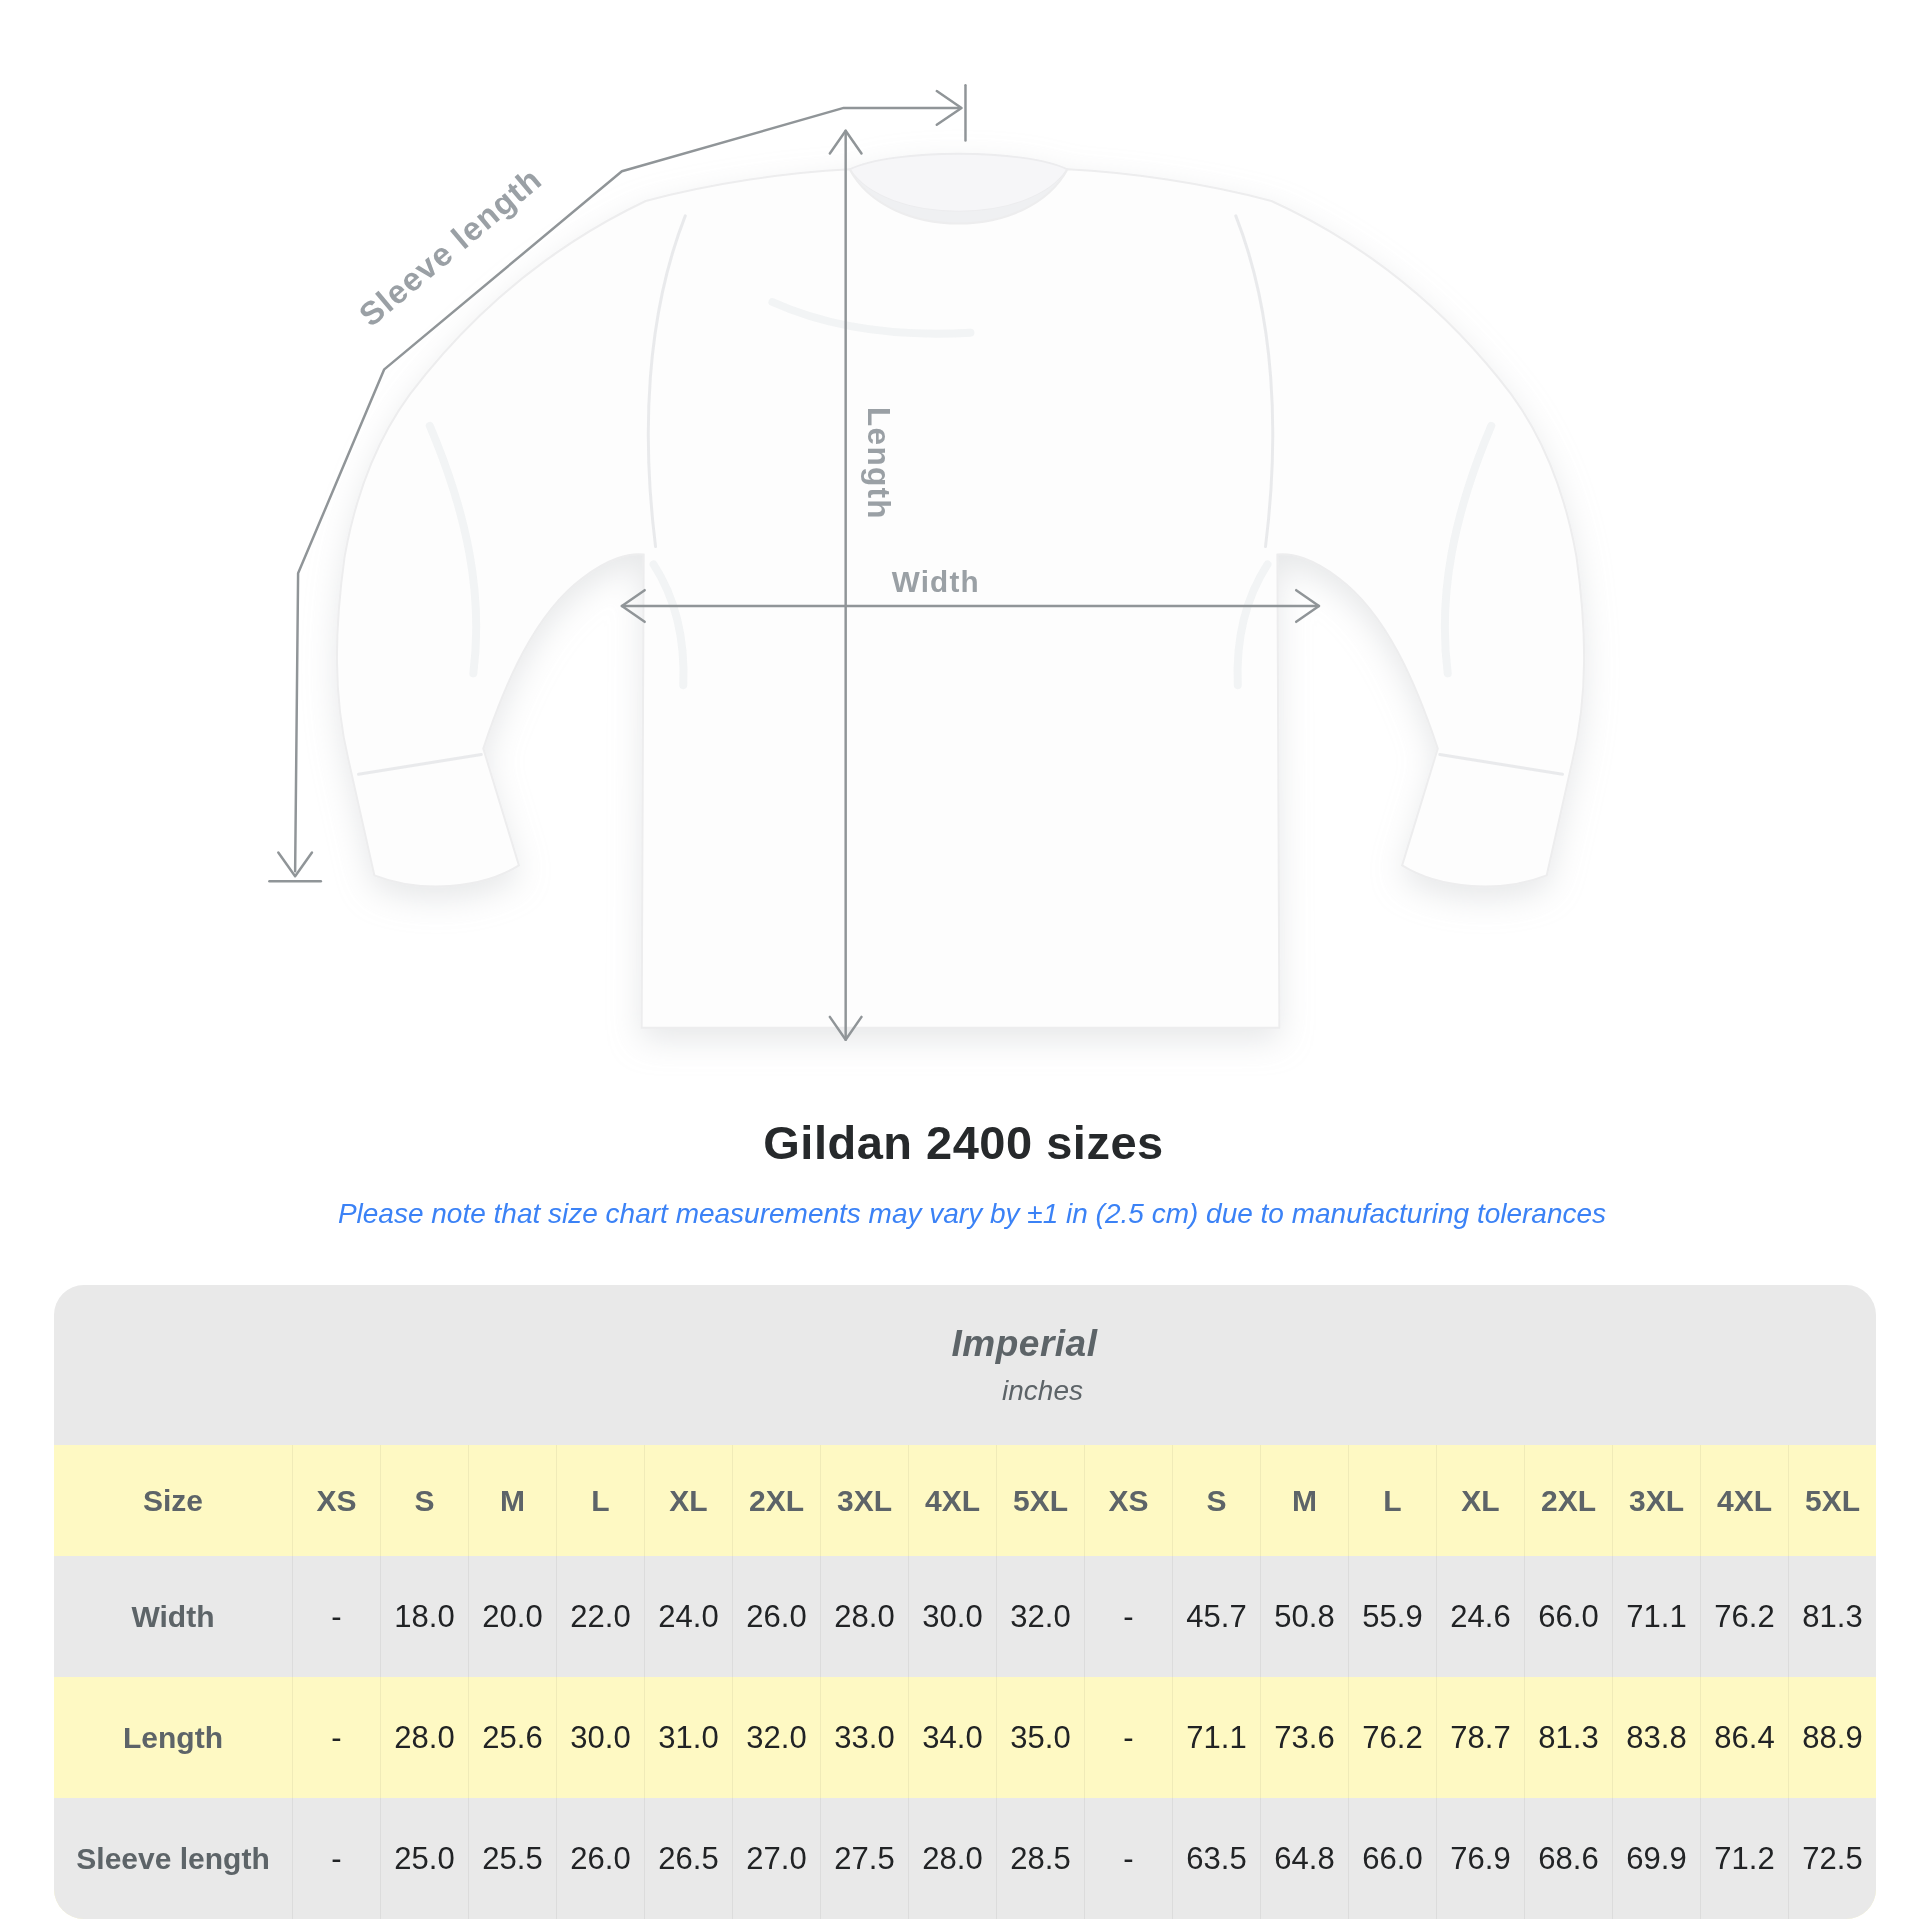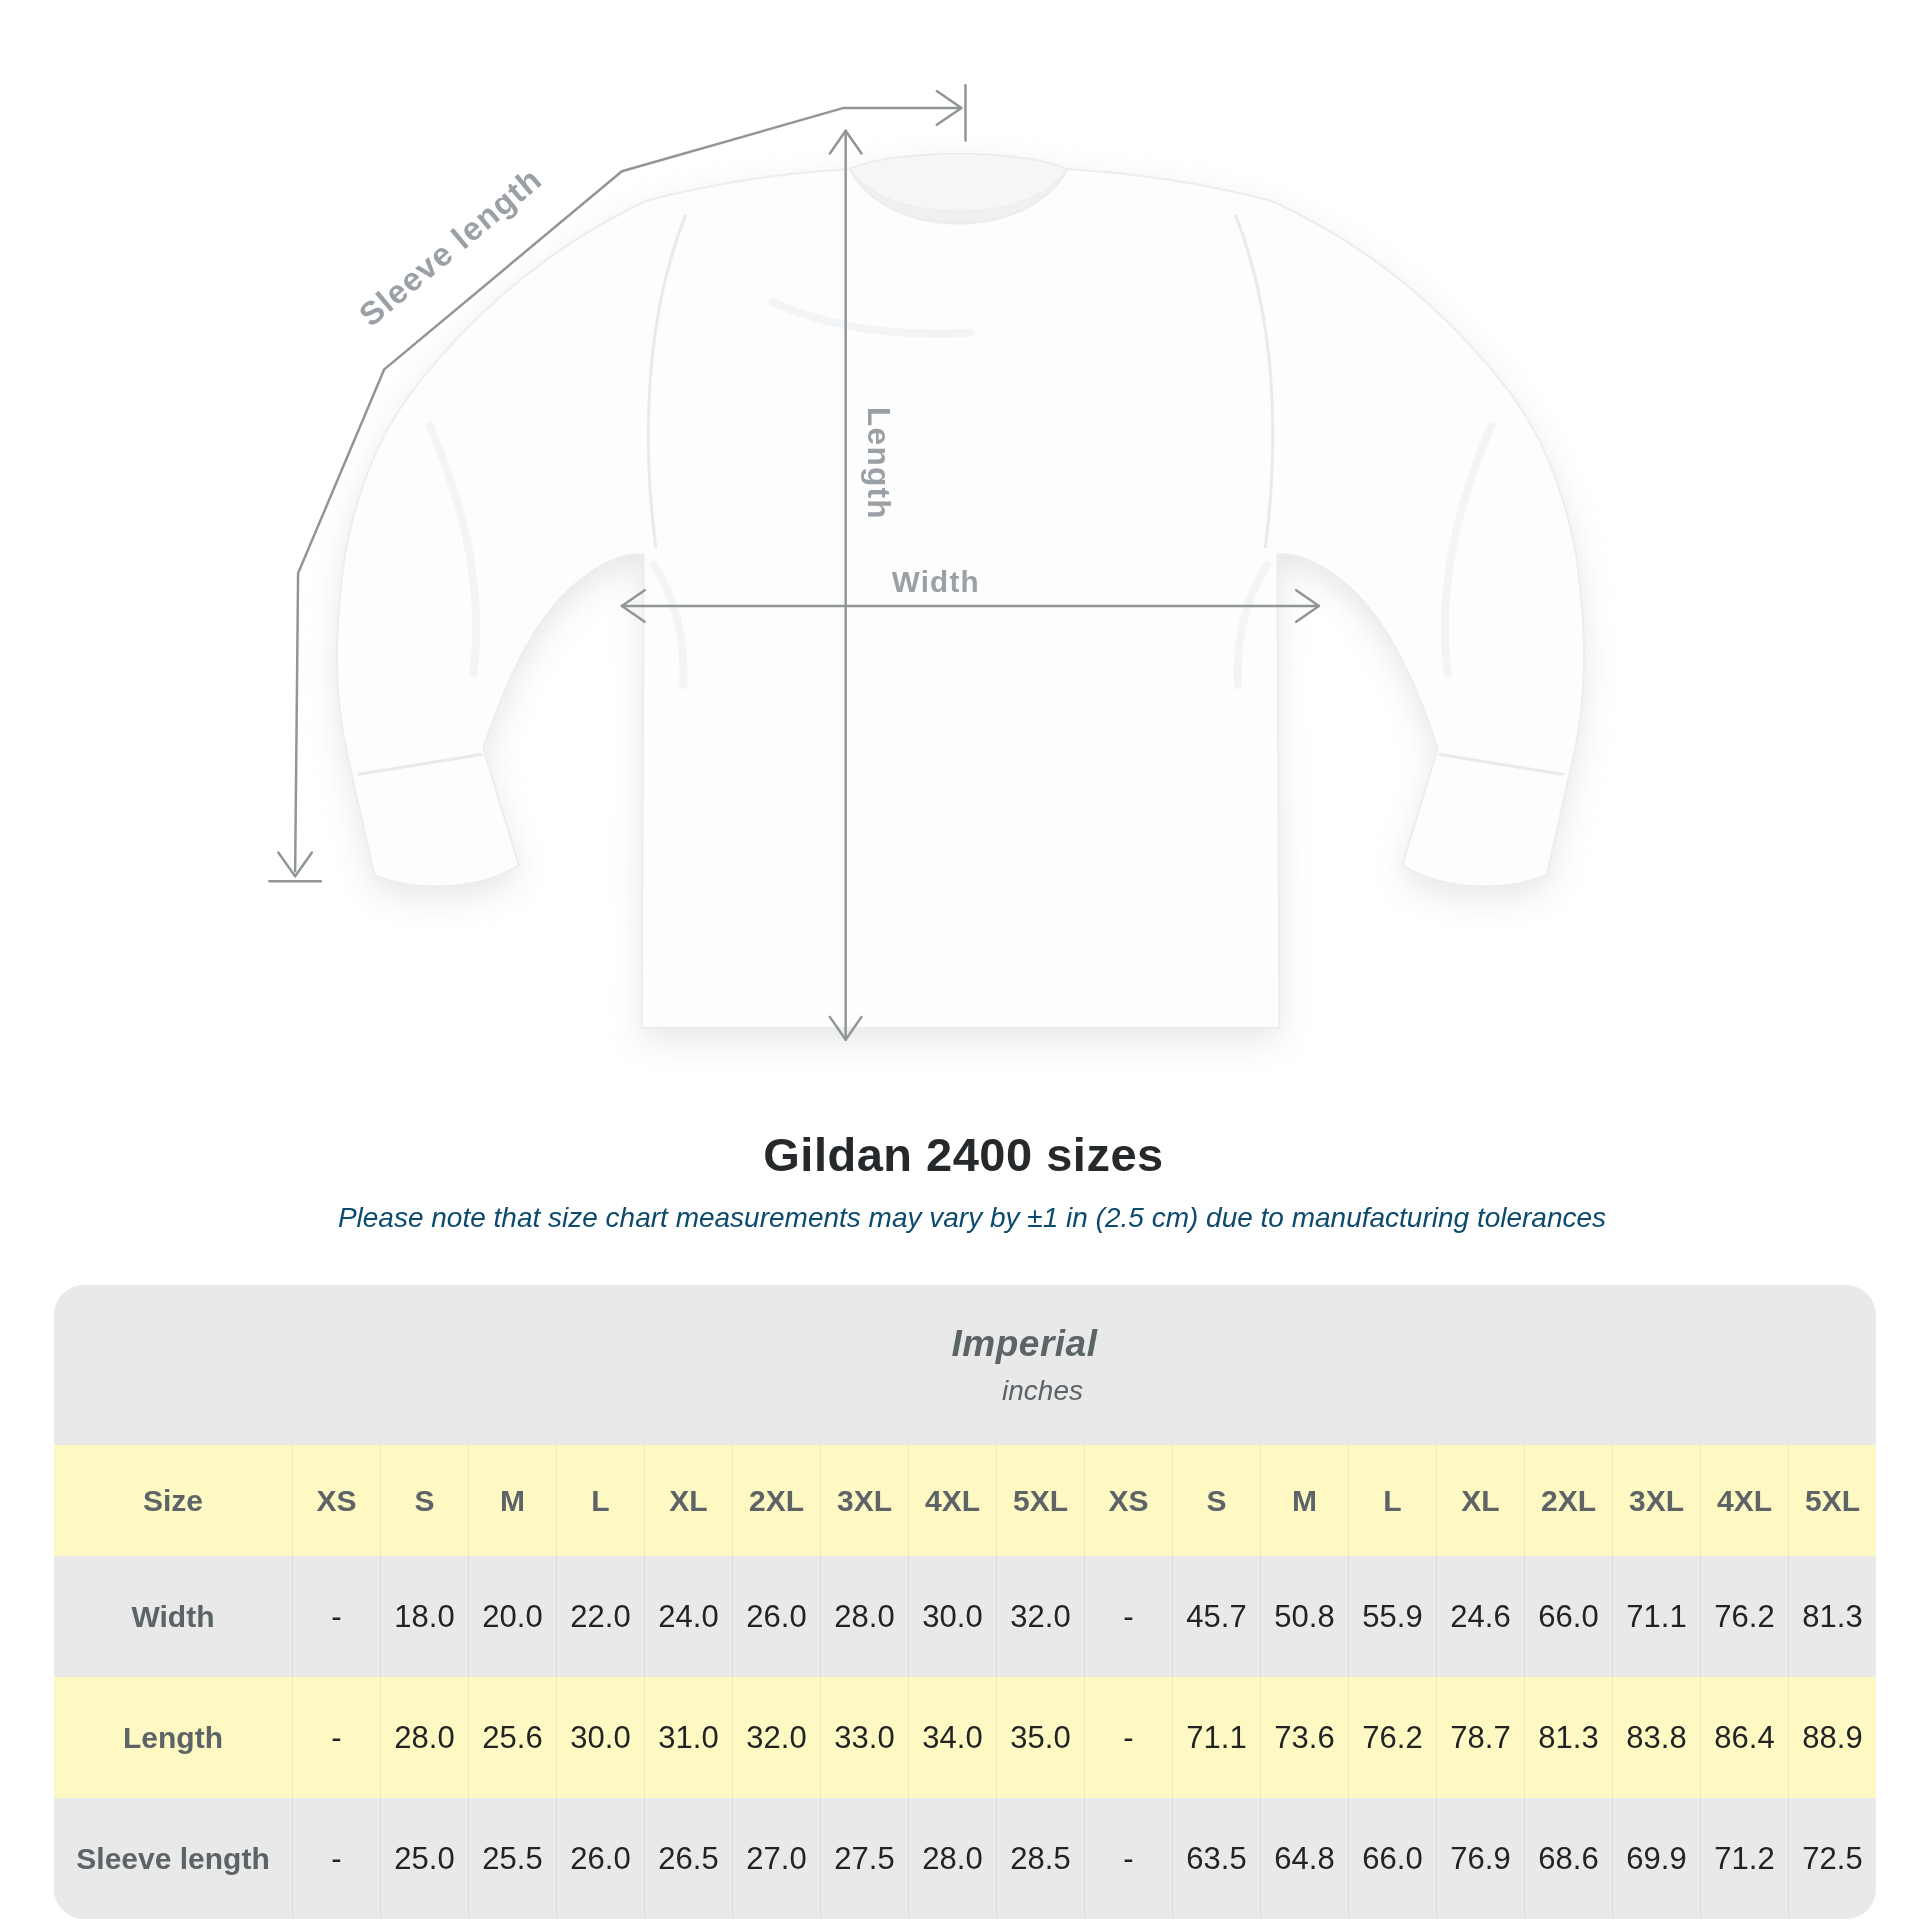--- a/index.html
+++ b/index.html
@@ -12,22 +12,22 @@
   .shirt-main{fill:#fdfdfd;stroke:#ededee;stroke-width:2;}
   .shirt-soft{fill:none;stroke:#eef0f1;stroke-width:8;opacity:.75;stroke-linecap:round;}
   .shirt-seam{fill:none;stroke:#e7e8ea;stroke-width:3;opacity:.9;stroke-linecap:round;}
   .measure polyline,.measure line,.measure path{fill:none;stroke:#909598;stroke-width:2.5;stroke-linecap:round;stroke-linejoin:round;}
   .measure text{fill:#9aa0a5;font-weight:bold;letter-spacing:1.2px;font-family:"Liberation Sans",sans-serif;}
   .lbl-sleeve{font-size:33px;}
   .lbl-length{font-size:32px;}
   .lbl-width{font-size:30px;}
   
   .chart-header{position:absolute;top:1111px;left:0;width:100%;text-align:center;}
-  .chart-header h1{margin:16px;font-size:47px;letter-spacing:0.5px;color:#26292b;font-weight:bold;}
-  .chart-header p{margin:20px 0 0 0;font-size:28px;font-style:italic;color:#0c4a6e;padding-left:17px;}
+  .chart-header h1{margin:4px;font-size:47px;letter-spacing:0.5px;color:#26292b;font-weight:bold;}
+  .chart-header p{margin:28px 0 0 0;font-size:28px;font-style:italic;color:#3b82f6;padding-left:17px;}
   
   .size-table{position:absolute;top:1285px;left:54px;width:1822px;border-radius:30px;overflow:hidden;}
   .unit-band{background:#e9e9e9;height:160px;display:flex;}
   .unit-spacer{width:119px;}
   .unit-group{flex:1;display:flex;flex-direction:column;align-items:center;justify-content:center;padding-top:0;}
   .unit-name{font-size:37px;font-weight:bold;font-style:italic;color:#5d6468;letter-spacing:0.5px;}
   .unit-sub{font-size:28px;font-style:italic;color:#5d6468;margin-top:10px;margin-left:36px;}
   .grid{display:grid;grid-template-columns:238px repeat(18,1fr);background:#fef9c3;}
   .cell{display:flex;align-items:center;justify-content:center;}
   .cell:not(.c0){border-left:1px solid rgba(0,0,0,.055);}

